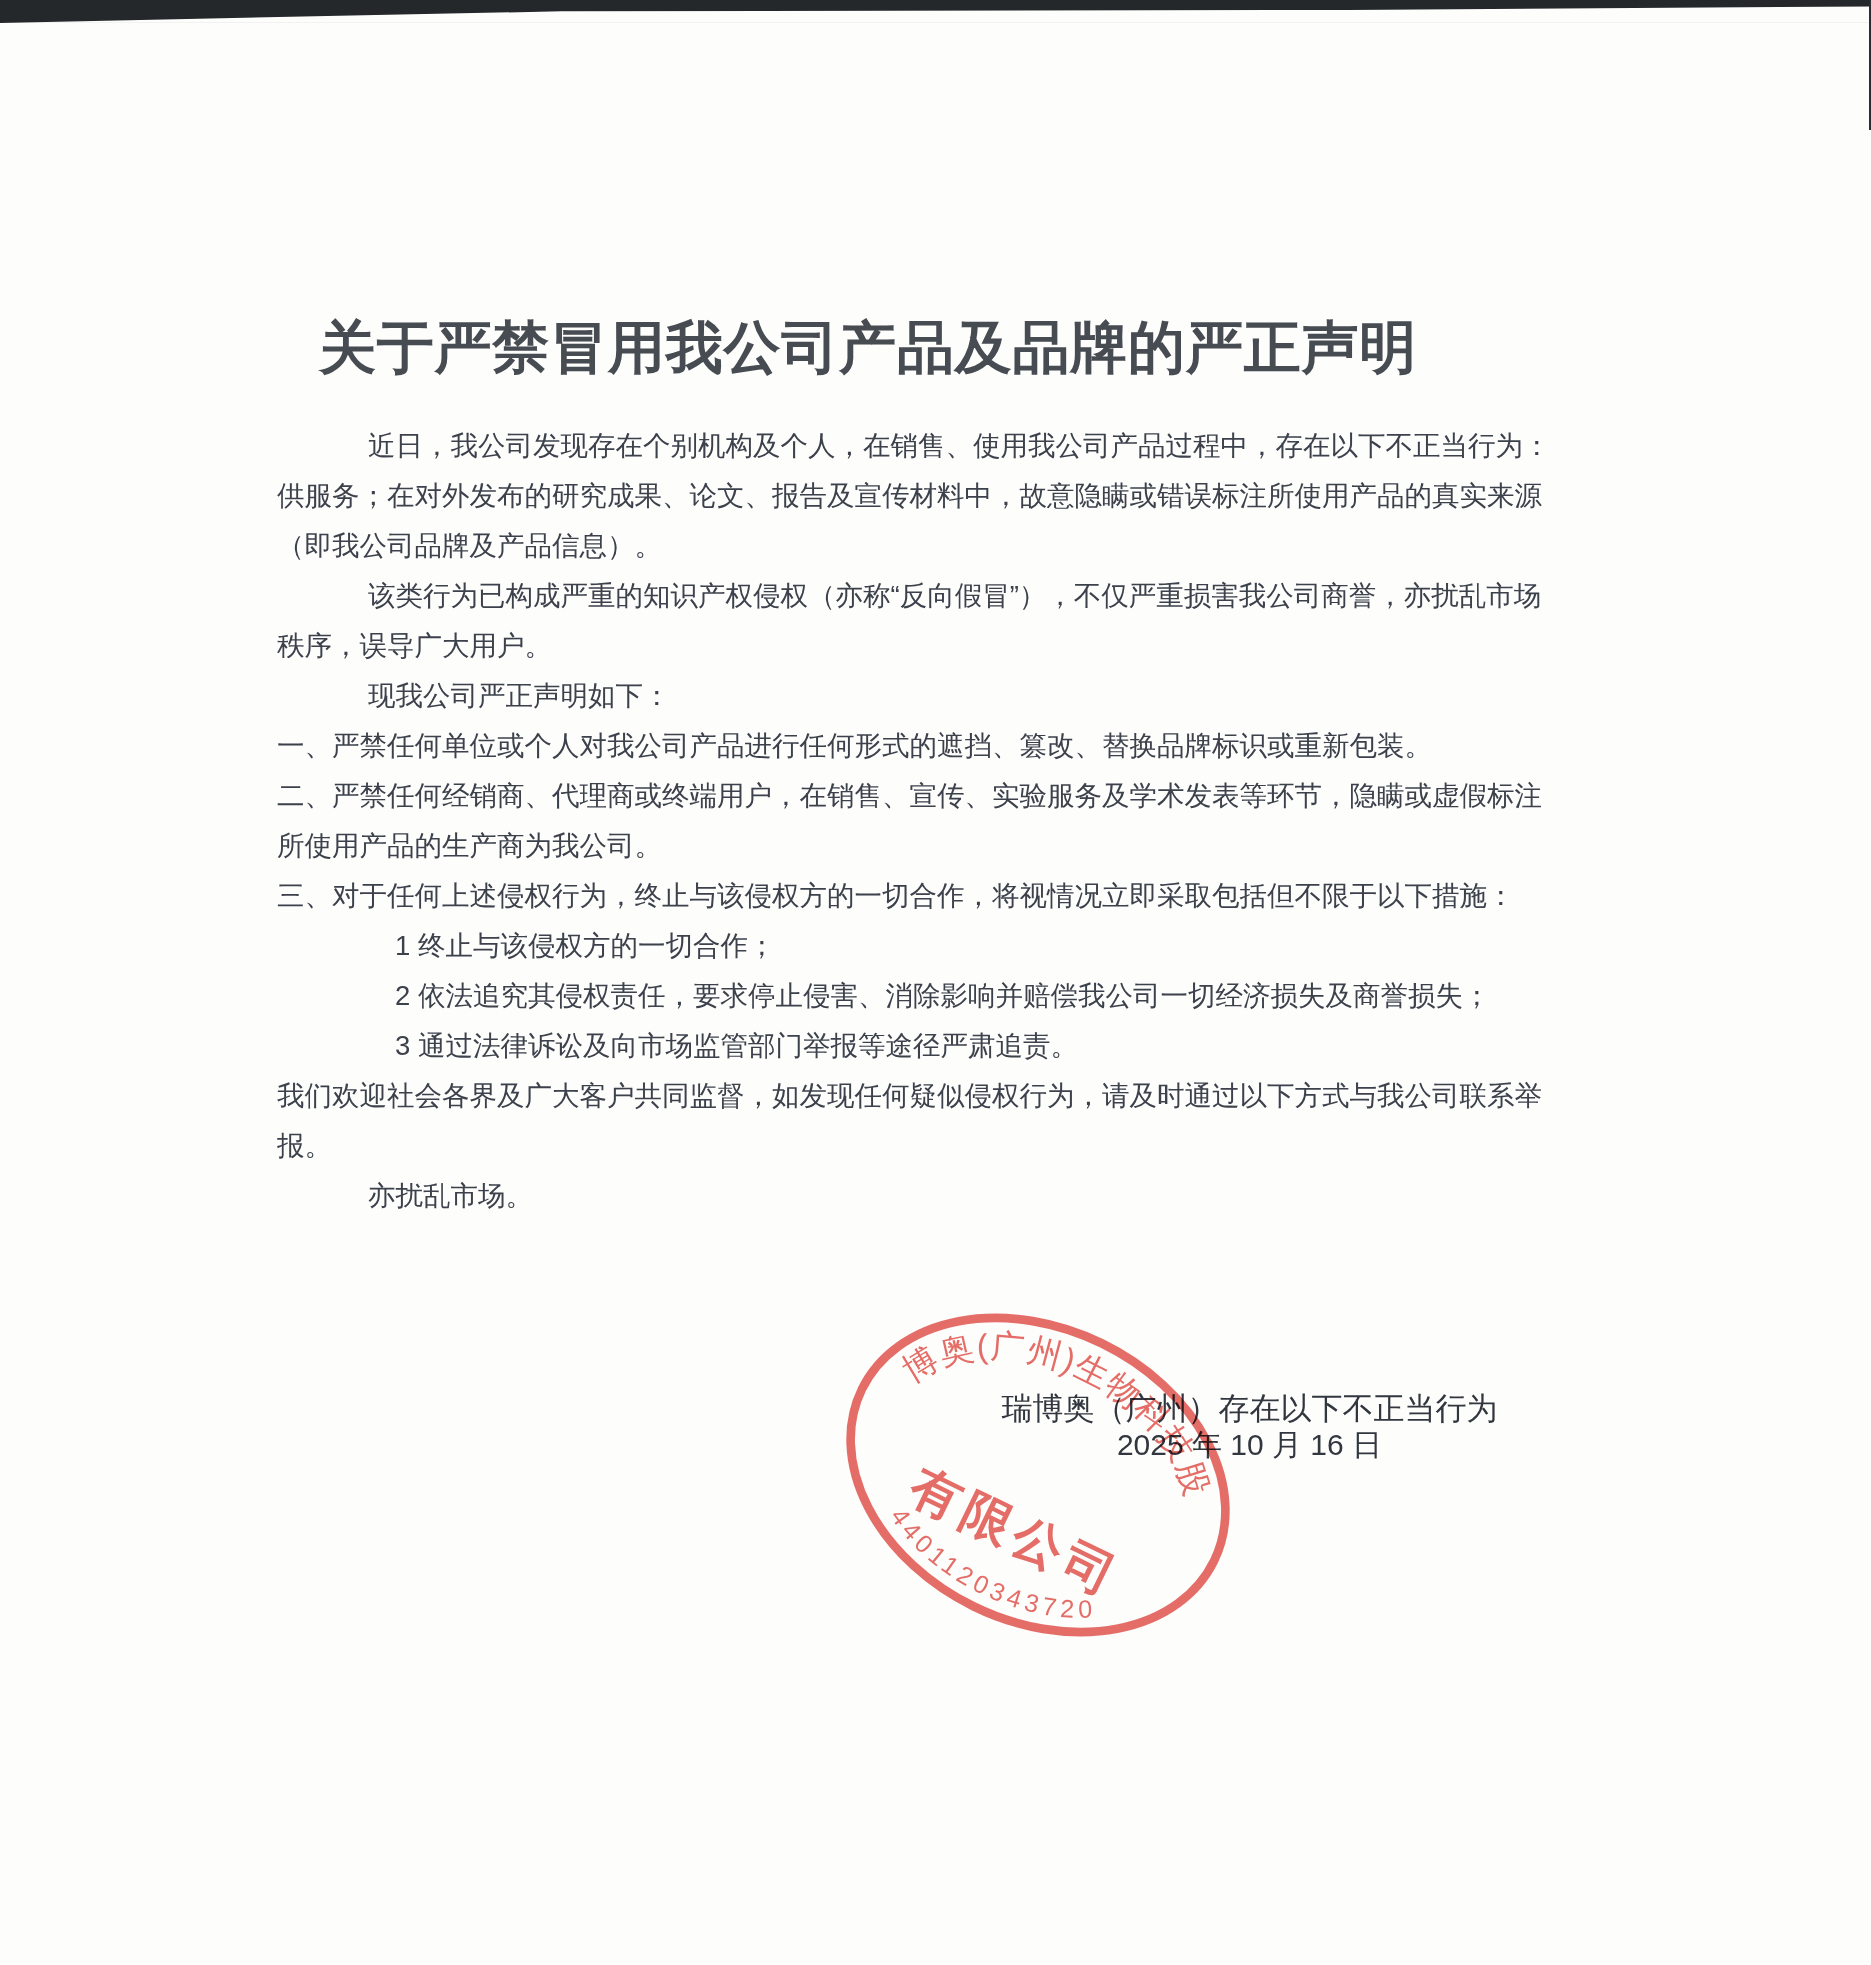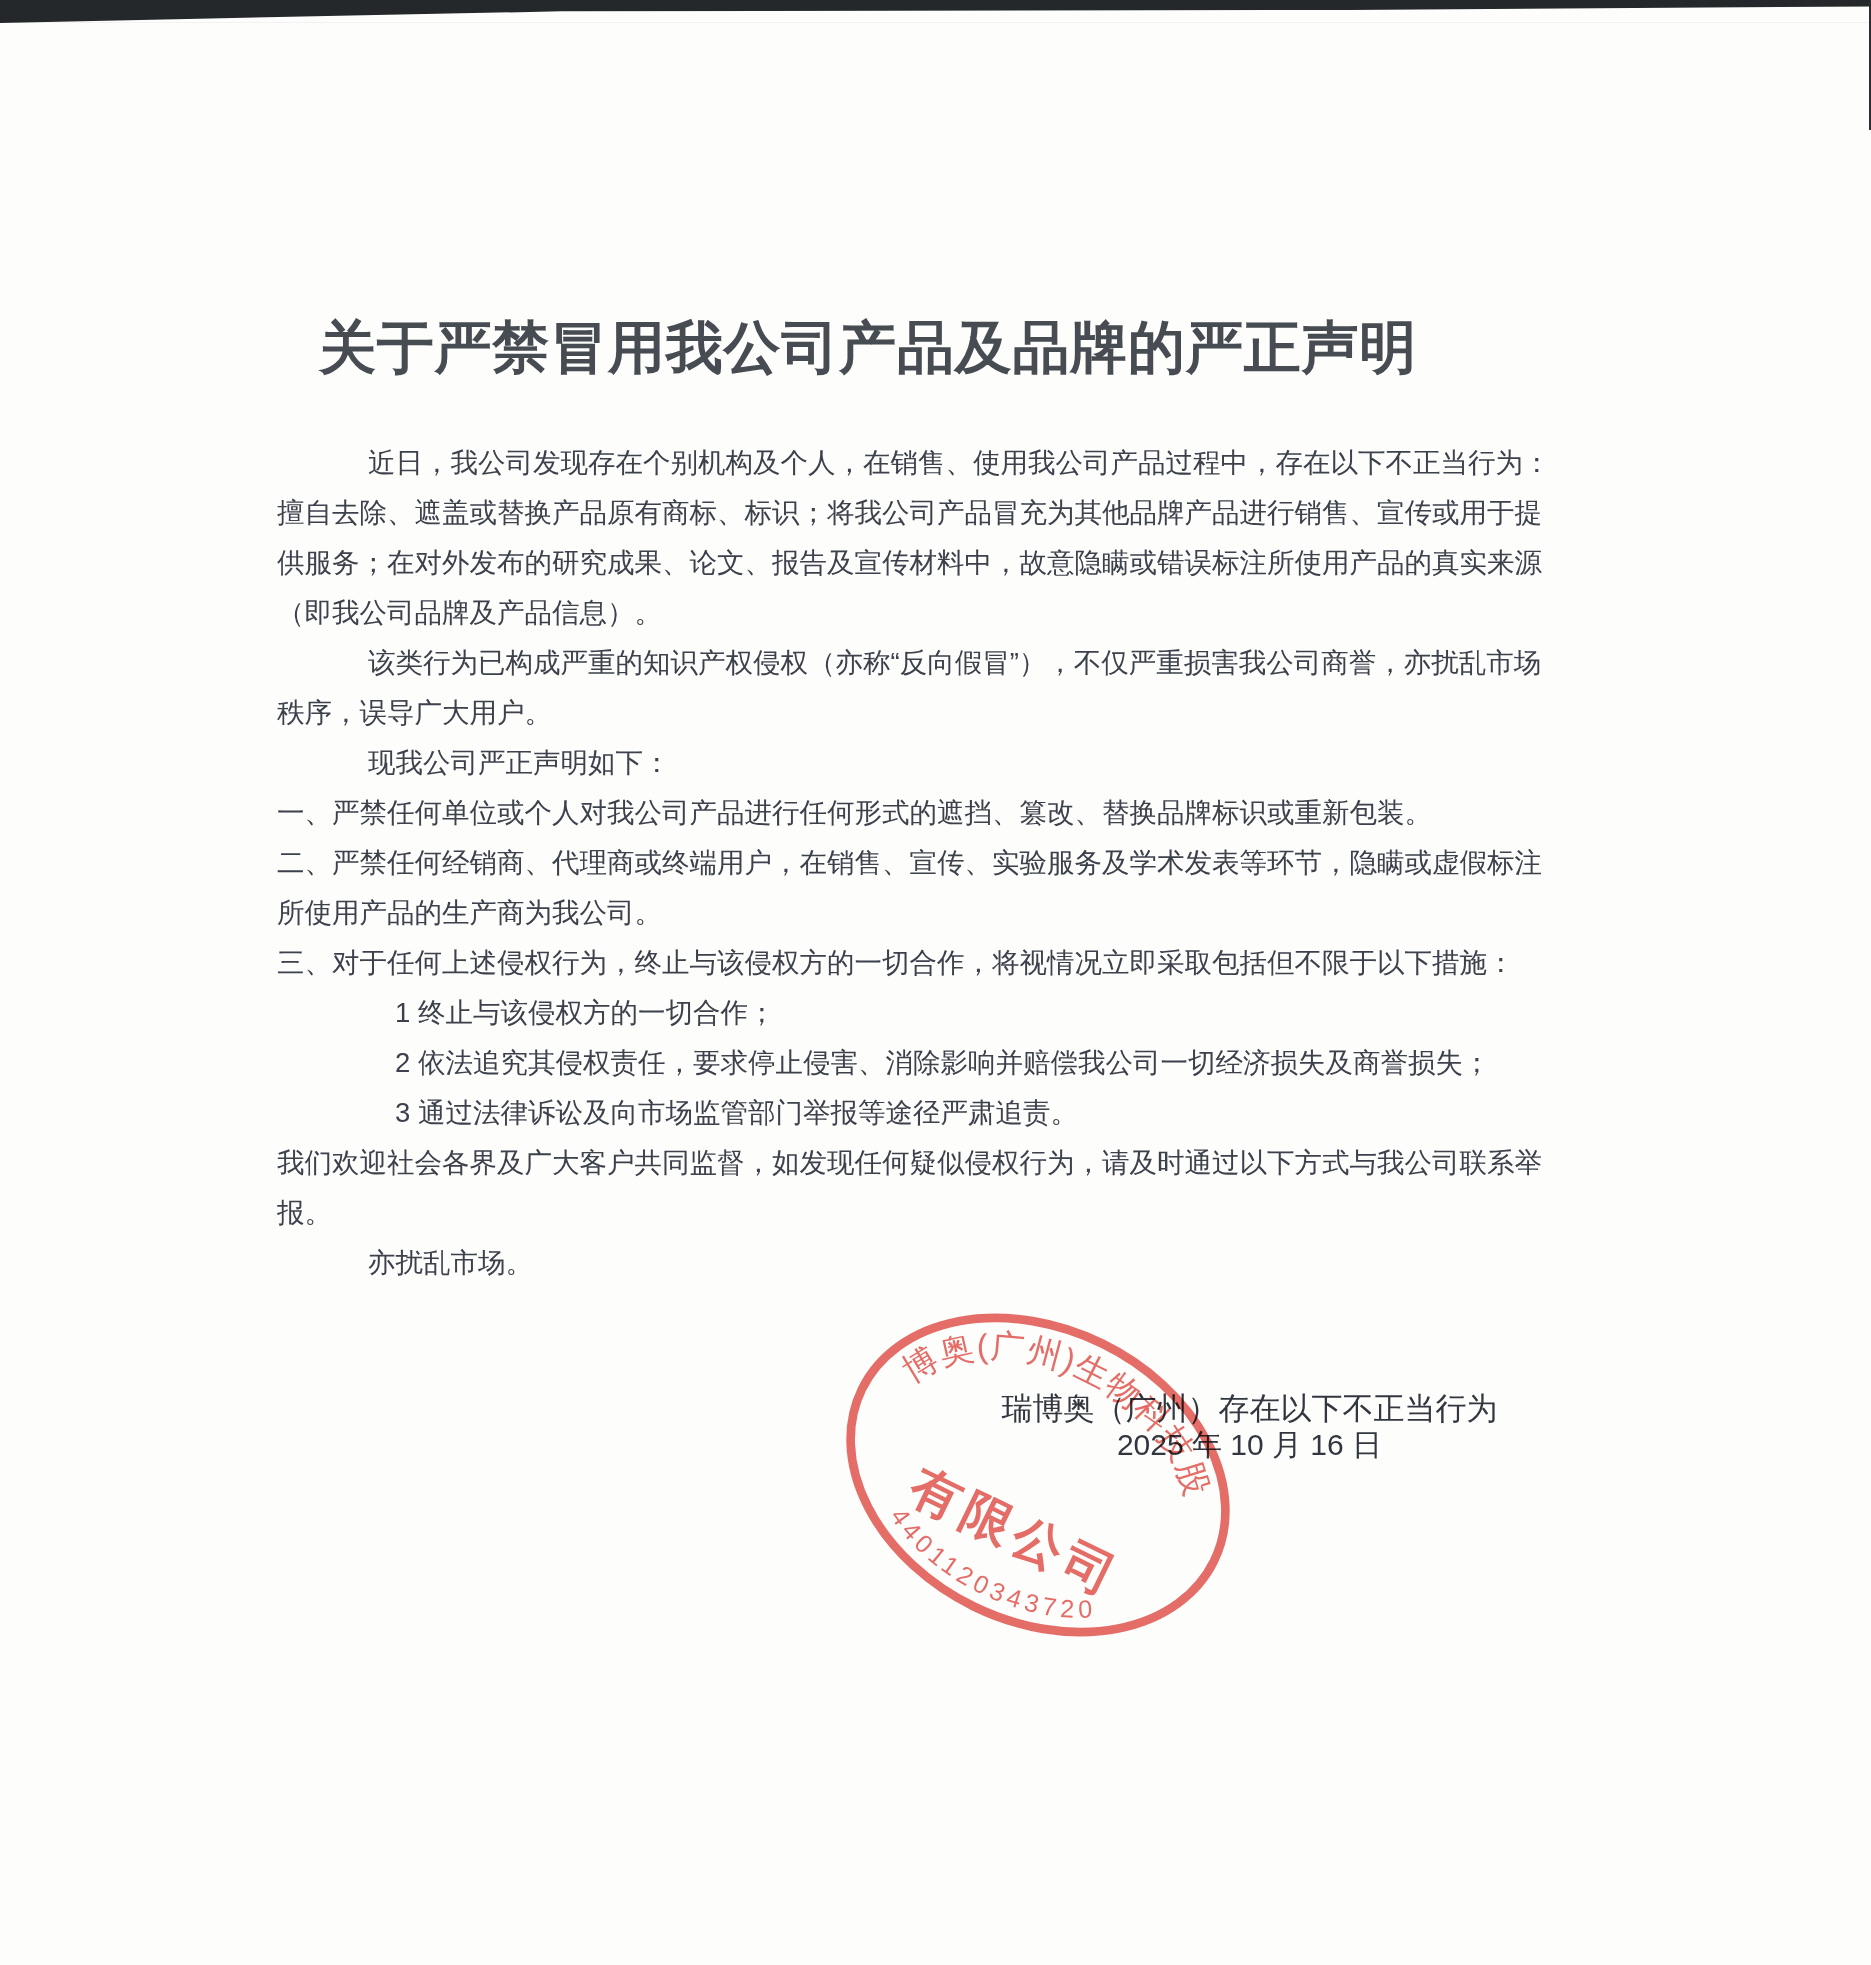--- a/index.html
+++ b/index.html
@@ -24,21 +24,21 @@
     background:rgba(60,70,80,0.06);
   }
   .title{
     position:absolute;top:310px;left:0;width:1736px;
     text-align:center;
     font-size:57px;font-weight:700;letter-spacing:0.8px;
     color:#474b52;
     white-space:nowrap;
   }
   .body-block{
-    position:absolute;top:438px;left:277px;width:1336px;
+    position:absolute;top:421px;left:277px;width:1336px;
     font-size:27.5px;color:#3c414b;
   }
   .line{height:50px;line-height:50px;white-space:nowrap;}
   .indent-para{padding-left:91px;}
   .indent-item{padding-left:118px;}
   .signature{
     position:absolute;left:935px;top:1391px;width:629px;
     text-align:center;color:#32373f;
   }
   .sig-company{font-size:31px;line-height:36px;white-space:nowrap;}
@@ -55,21 +55,20 @@
 <div class="page" style="background: rgb(253, 253, 252);">
 
   <div class="scan-band"></div>
   <div class="edge-right"></div>
   <div class="fold-line"></div>
 
   <div class="title">关于严禁冒用我公司产品及品牌的严正声明</div>
 
   <div class="body-block">
       <div class="line indent-para">近日，我公司发现存在个别机构及个人，在销售、使用我公司产品过程中，存在以下不正当行为：</div>
-      <div class="line">擅自去除、遮盖或替换产品原有商标、标识；将我公司产品冒充为其他品牌产品进行销售、宣传或用于提</div>
       <div class="line">供服务；在对外发布的研究成果、论文、报告及宣传材料中，故意隐瞒或错误标注所使用产品的真实来源</div>
       <div class="line">（即我公司品牌及产品信息）。</div>
       <div class="line indent-para">该类行为已构成严重的知识产权侵权（亦称“反向假冒”），不仅严重损害我公司商誉，亦扰乱市场</div>
       <div class="line">秩序，误导广大用户。</div>
       <div class="line indent-para">现我公司严正声明如下：</div>
       <div class="line">一、严禁任何单位或个人对我公司产品进行任何形式的遮挡、篡改、替换品牌标识或重新包装。</div>
       <div class="line">二、严禁任何经销商、代理商或终端用户，在销售、宣传、实验服务及学术发表等环节，隐瞒或虚假标注</div>
       <div class="line">所使用产品的生产商为我公司。</div>
       <div class="line">三、对于任何上述侵权行为，终止与该侵权方的一切合作，将视情况立即采取包括但不限于以下措施：</div>
       <div class="line indent-item">1  终止与该侵权方的一切合作；</div>

